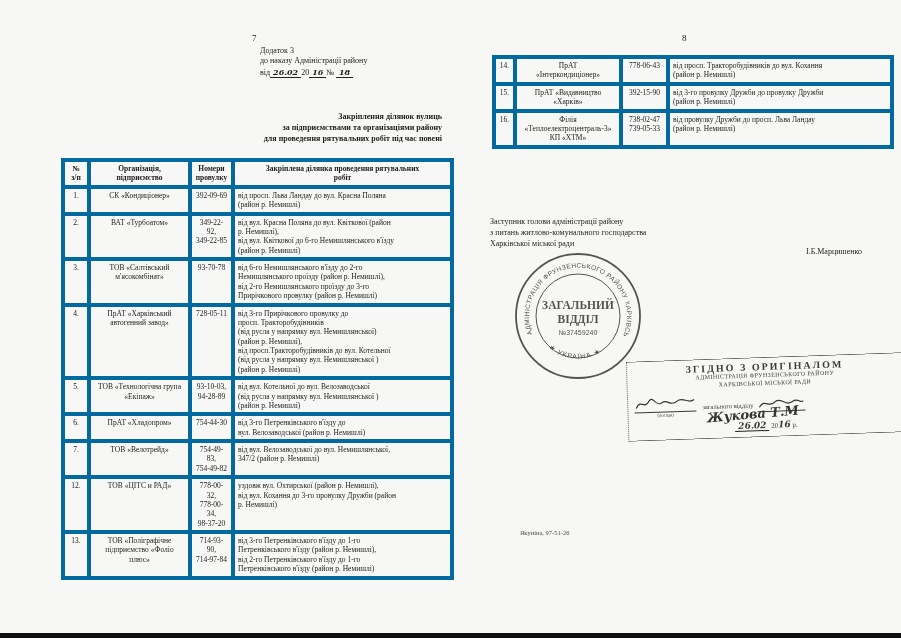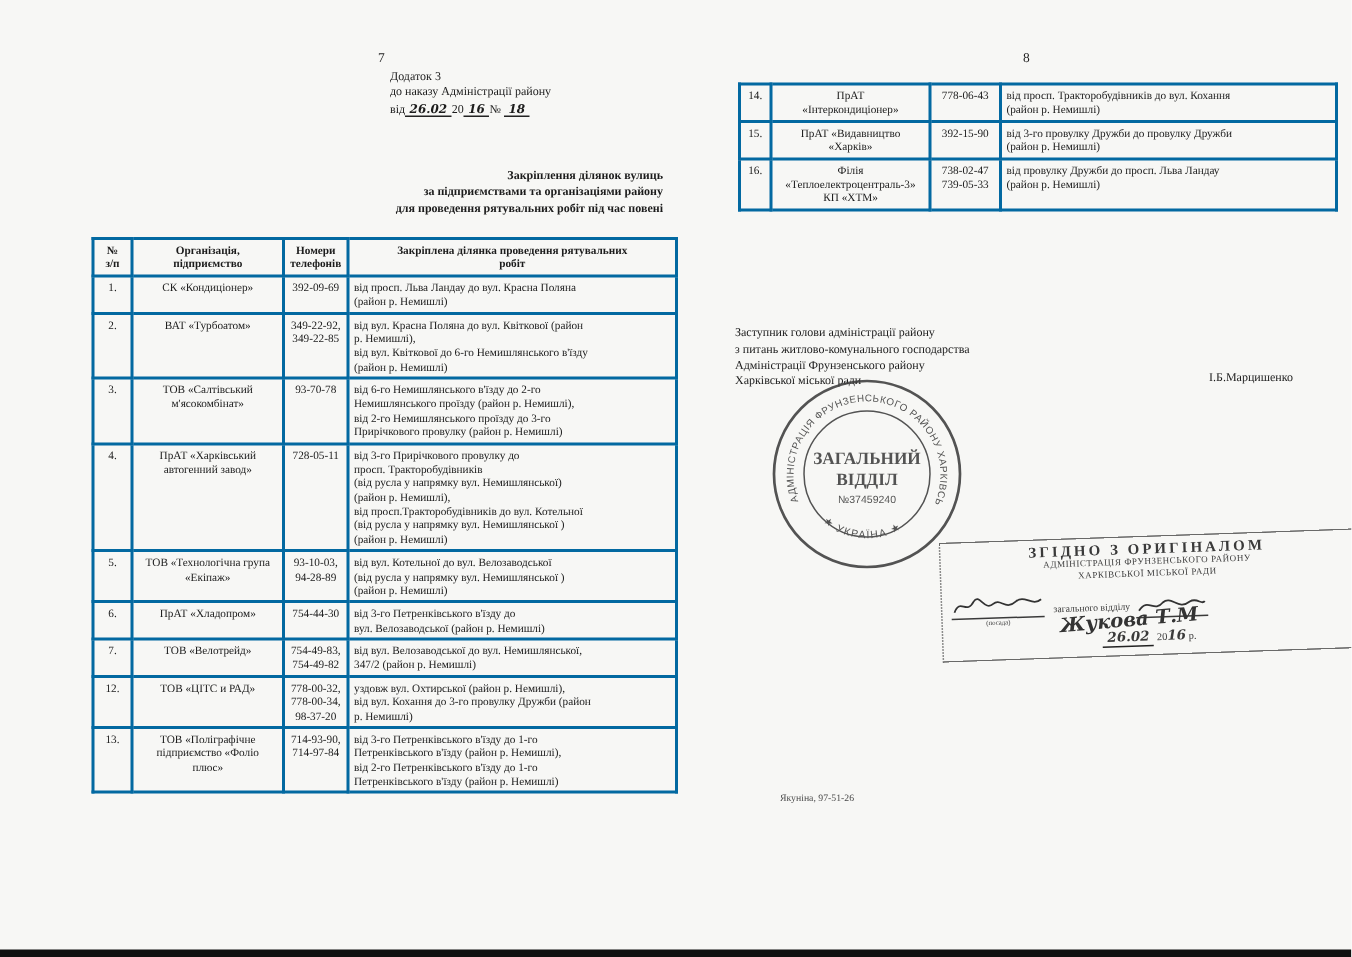--- a/index.html
+++ b/index.html
@@ -12,21 +12,21 @@
   .pre{white-space:pre-line;}
   .pagenum{font-size:9px;}
   
   .appendix{font-size:8px;line-height:1.3;width:170px;}
   .hw{font-family:"DejaVu Serif", serif;font-style:italic;font-weight:700;}
   .hw-u{border-bottom:1px solid #222;padding:0 3px;}
   
   .doc-title{width:360px;text-align:right;font-size:8px;font-weight:700;line-height:1.35;}
   
   table.doc{border-collapse:collapse;table-layout:fixed;font-size:7.5px;line-height:1.25;}
-  table.doc td,table.doc th{border:2px solid #0369a1;padding:2px 3px;vertical-align:top;}
+  table.doc td,table.doc th{border:4px solid #0369a1;padding:2px 3px;vertical-align:top;}
   table.doc th{font-weight:700;text-align:center;vertical-align:middle;}
   td.c-num{text-align:center;}
   td.c-org{text-align:center;}
   td.c-ph{text-align:center;}
   td.c-area{text-align:left;}
   
   .sigblock{font-size:8px;line-height:1.35;}
   .signame{font-size:8px;}
   
   .roundstamp{opacity:.88;}
@@ -73,21 +73,21 @@
         <col style="width:43px">
         <col style="width:219px">
       </colgroup>
     <tbody>
         <tr>
       <th class="pre">№
 з/п</th>
       <th class="pre">Організація,
 підприємство</th>
       <th class="pre">Номери
-телефонів</th>
+провулку</th>
       <th class="pre">Закріплена ділянка проведення рятувальних
 робіт</th>
     </tr>
     <tr>
       <td class="c-num">1.</td>
       <td class="c-org pre">СК «Кондиціонер»</td>
       <td class="c-ph pre">392-09-69</td>
       <td class="c-area pre">від просп. Льва Ландау  до вул. Красна Поляна
 (район  р. Немишлі)</td>
     </tr>
@@ -209,21 +209,20 @@
 739-05-33</td>
       <td class="c-area pre">від провулку Дружби до просп. Льва Ландау
 (район  р. Немишлі)</td>
     </tr>
   </tbody>
     </table>
 
   <div class="abs sigblock" style="left:490px;top:217px;width:330px;">
     <div>Заступник голови адміністрації району</div>
     <div>з питань житлово-комунального господарства</div>
-    <div>Адміністрації Фрунзенського району</div>
     <div>Харківської міської ради</div>
   </div>
   <div class="abs signame" style="left:806px;top:247px;">І.Б.Марцишенко</div>
 
   <svg class="abs roundstamp" style="left:512px;top:250px;" width="132" height="132" viewBox="0 0 132 132">
     <defs>
       <path id="ringTop" d="M 21,86 A 49,49 0 1 1 111,86" fill="none"></path>
       <path id="ringBottom" d="M 24,80 A 45,45 0 0 0 108,80" fill="none"></path>
     </defs>
     <circle cx="66" cy="66" r="62" stroke-width="1.8"></circle>

